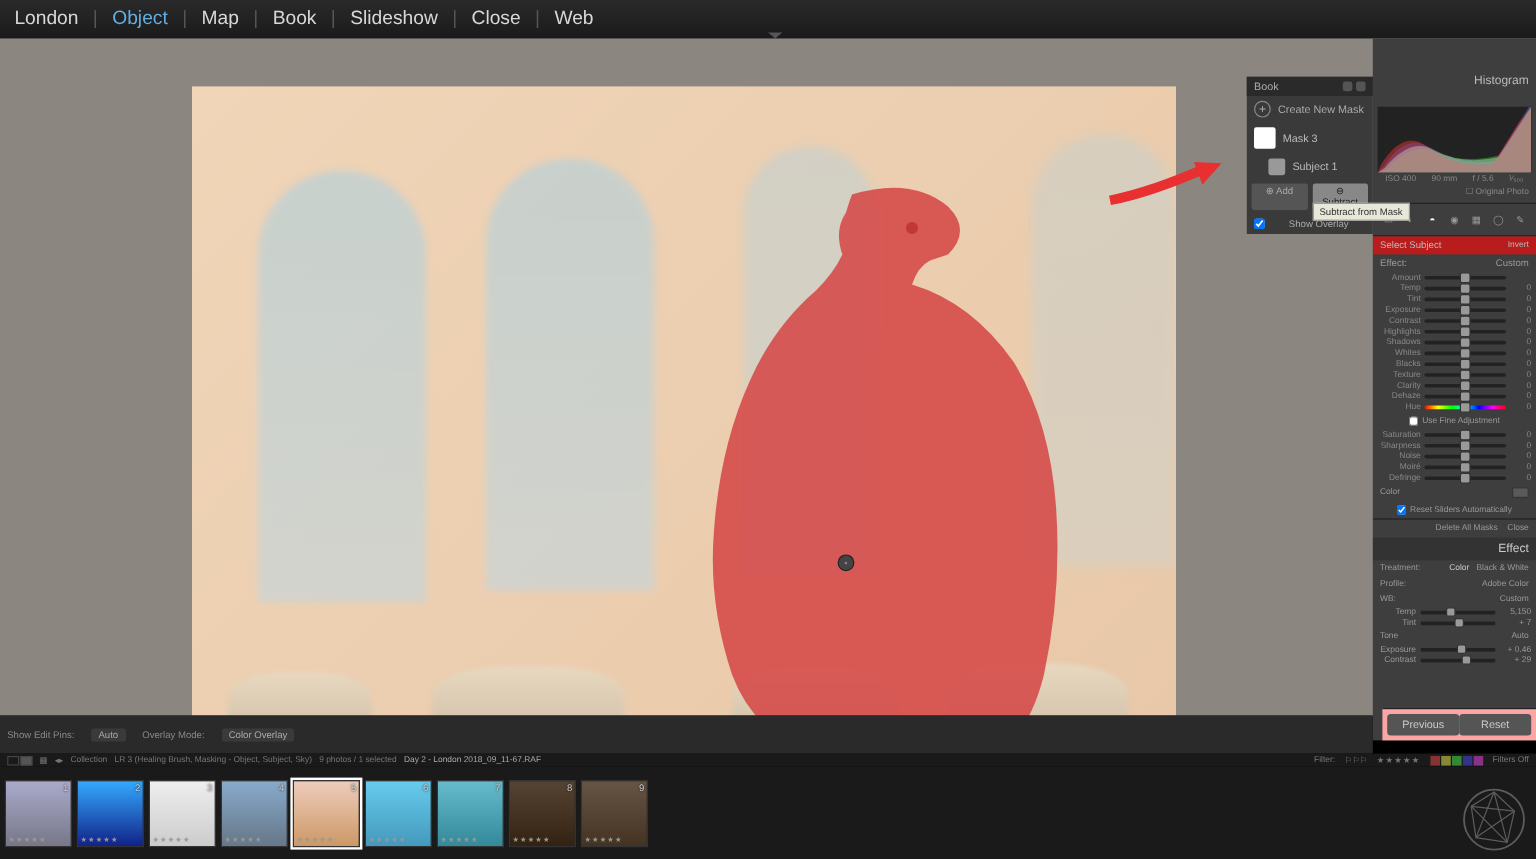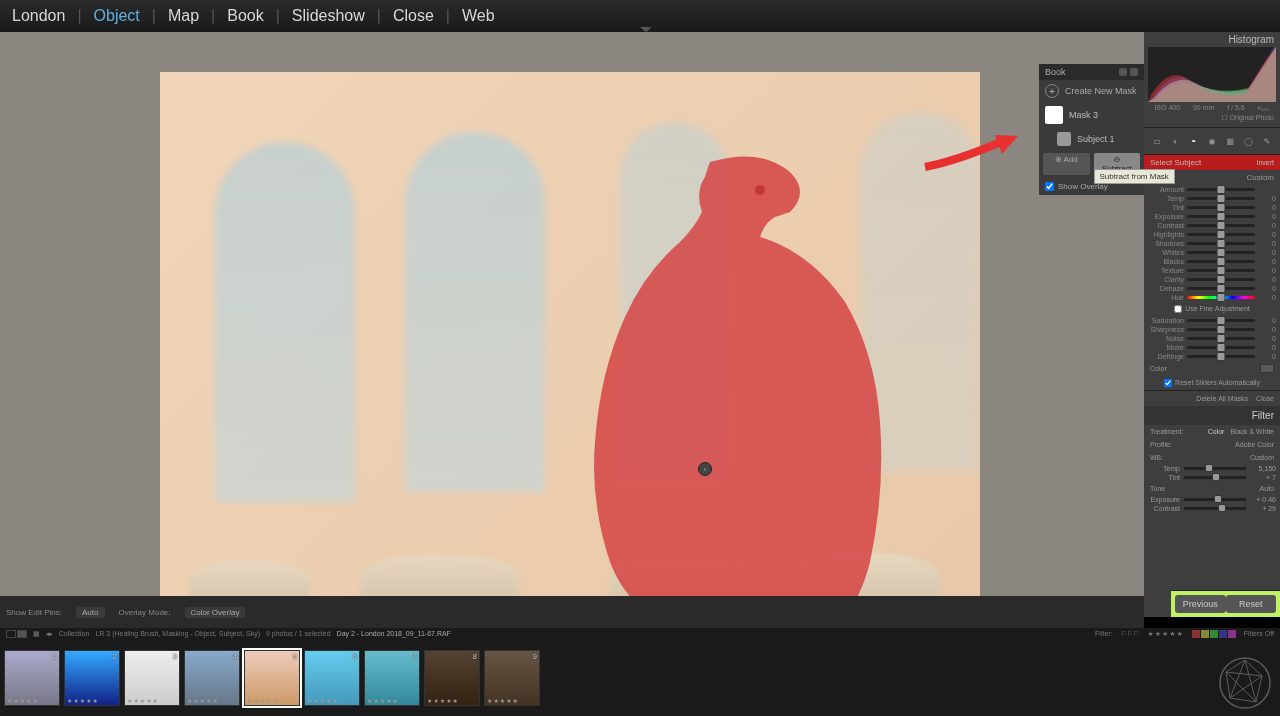--- a/index.html
+++ b/index.html
@@ -43,25 +43,25 @@
 .masks-hdr .ctrl span{ width:8px; height:8px; background:#555; border-radius:2px; cursor:pointer;}
 .mask-row { padding:4px 6px; display:flex; align-items:center; gap:6px; font-size:9px; color:#bbb;}
 .mask-row.create { color:#aaa; }
 .mask-row .plus{ width:14px; height:14px; border:1px solid #888; border-radius:50%; display:flex; align-items:center; justify-content:center; font-size:10px; cursor:pointer;}
 .mask-thumb { width:18px; height:18px; background:#fff; border-radius:2px; }
 .mask-thumb.sub { width:14px; height:14px; background:#999;}
 .mask-actions { display:flex; gap:4px; padding:3px 4px; }
 .mask-btn { flex:1; background:#555; font-size:8px; padding:2px 4px; text-align:center; border-radius:2px; cursor:pointer; position:relative;}
 .mask-btn.subtract { background:#888; color:#222;}
 .tooltip { position:absolute; top:16px; left:0; background:#e8e8d8; color:#333; padding:2px 5px; font-size:8px; white-space:nowrap; z-index:20; border:1px solid #999;}
-.mask-footer { padding:4px 6px; font-size:8px; display:flex; align-items:center; gap:4px;}
+.mask-footer { padding:4px 6px; font-size:8px; display:flex; align-items:center; gap:20px;}
 .mask-footer input{ width:9px; height:9px;}
 
 .right-panel { position:absolute; top:32px; right:0; width:136px; bottom:99px; background:#3e3e3e; overflow:hidden; font-size:8px; color:#999;}
-.histo-hdr { text-align:right; padding:2px 6px; font-size:10px; color:#bbb;}
+.histo-hdr { text-align:right; padding:16px 6px; font-size:10px; color:#bbb;margin-top:14px;}
 .histo { height:55px; background:#222; margin:0 4px; position:relative; overflow:hidden;}
 .histo svg{ width:100%; height:100%;}
 .histo-info{ display:flex; justify-content:space-around; font-size:7px; padding:2px 4px; color:#888;}
 .orig{ font-size:7px; padding:1px 6px; color:#888;}
 .tool-strip { display:flex; justify-content:space-around; padding:6px 4px; border-top:1px solid #222; border-bottom:1px solid #222; margin-top:4px;}
 .tool-strip span{ width:14px; height:14px; color:#999; cursor:pointer; display:flex; align-items:center; justify-content:center;}
 .tool-strip span.active{ color:#fff;}
 .panel-row { display:flex; justify-content:space-between; padding:3px 6px; font-size:8px; align-items:center;}
 .panel-row.hdr{ background:#b91c1c; color:#bbb;}
 .slider-row{ display:flex; align-items:center; padding:1px 4px; gap:3px;}
@@ -78,21 +78,21 @@
 .sect-title{ text-align:right; padding:4px 6px; font-size:10px; color:#ccc; background:#333;}
 .treat{ display:flex; justify-content:space-between; padding:3px 6px; font-size:7px;}
 .treat .opts span{ margin-left:6px; cursor:pointer;}
 .treat .opts span.active{ color:#ccc;}
 .basic-s{ display:flex; align-items:center; padding:1px 4px;}
 .basic-s .lbl{ width:32px; text-align:right; font-size:7px;}
 .basic-s .track{ flex:1; height:3px; background:#222; margin:0 4px; position:relative;}
 .basic-s .thumb{position:absolute; top:-3px; width:8px; height:8px; background:#999; border-radius:2px; transform:translateX(-50%);}
 .basic-s .val{ width:26px; text-align:right; font-size:7px;}
 
-.nav-btns{ position:absolute; bottom:99px; right:0; width:109px; display:flex; gap:0; padding:4px; background:#bef264; border-top:1px solid #222;}
+.nav-btns{ position:absolute; bottom:99px; right:0; width:128px; display:flex; gap:0; padding:4px; background:#fca5a5; border-top:1px solid #222;}
 .nav-btns button{ flex:1; background:#555; border:none; color:#ccc; font-size:9px; padding:4px; border-radius:3px; cursor:pointer;}
 
 .info-bar{ position:absolute; bottom:88px; left:0; right:136px; height:32px; background:#2a2a2a; display:flex; align-items:center; gap:14px; padding:0 6px; font-size:8px; color:#888;}
 .info-bar .pill{ background:#3a3a3a; padding:1px 6px; border-radius:2px; color:#aaa;}
 
 .filter-bar{ position:absolute; bottom:77px; left:0; right:0; height:11px; background:#1a1a1a; display:flex; align-items:center; padding:0 6px; font-size:7px; color:#777;}
 .filter-bar .left{ display:flex; gap:6px; align-items:center;}
 .filter-bar .boxes{ display:flex; gap:1px;}
 .filter-bar .boxes span{ width:10px; height:8px; border:1px solid #444;}
 .filter-bar .right{ margin-left:auto; display:flex; gap:8px; align-items:center;}
@@ -368,21 +368,21 @@
     </div>
   <div class="color-row">
       <span>Color</span>
       <span class="color-sw"></span>
     </div>
   <div class="chk-row"><input type="checkbox" checked="" style=""><span>Reset Sliders Automatically</span></div>
   <div class="mask-opts">
       <span>Delete All Masks</span>
       <span>Close</span>
     </div>
-  <div class="sect-title">Filter</div>
+  <div class="sect-title">Effect</div>
   <div class="treat">
       <span>Treatment:</span>
       <span class="opts"><span class="active">Color</span><span>Black &amp; White</span></span>
     </div>
   <div class="treat">
       <span>Profile:</span>
       <span>Adobe Color</span>
     </div>
   <div class="treat">
       <span>WB:</span>

